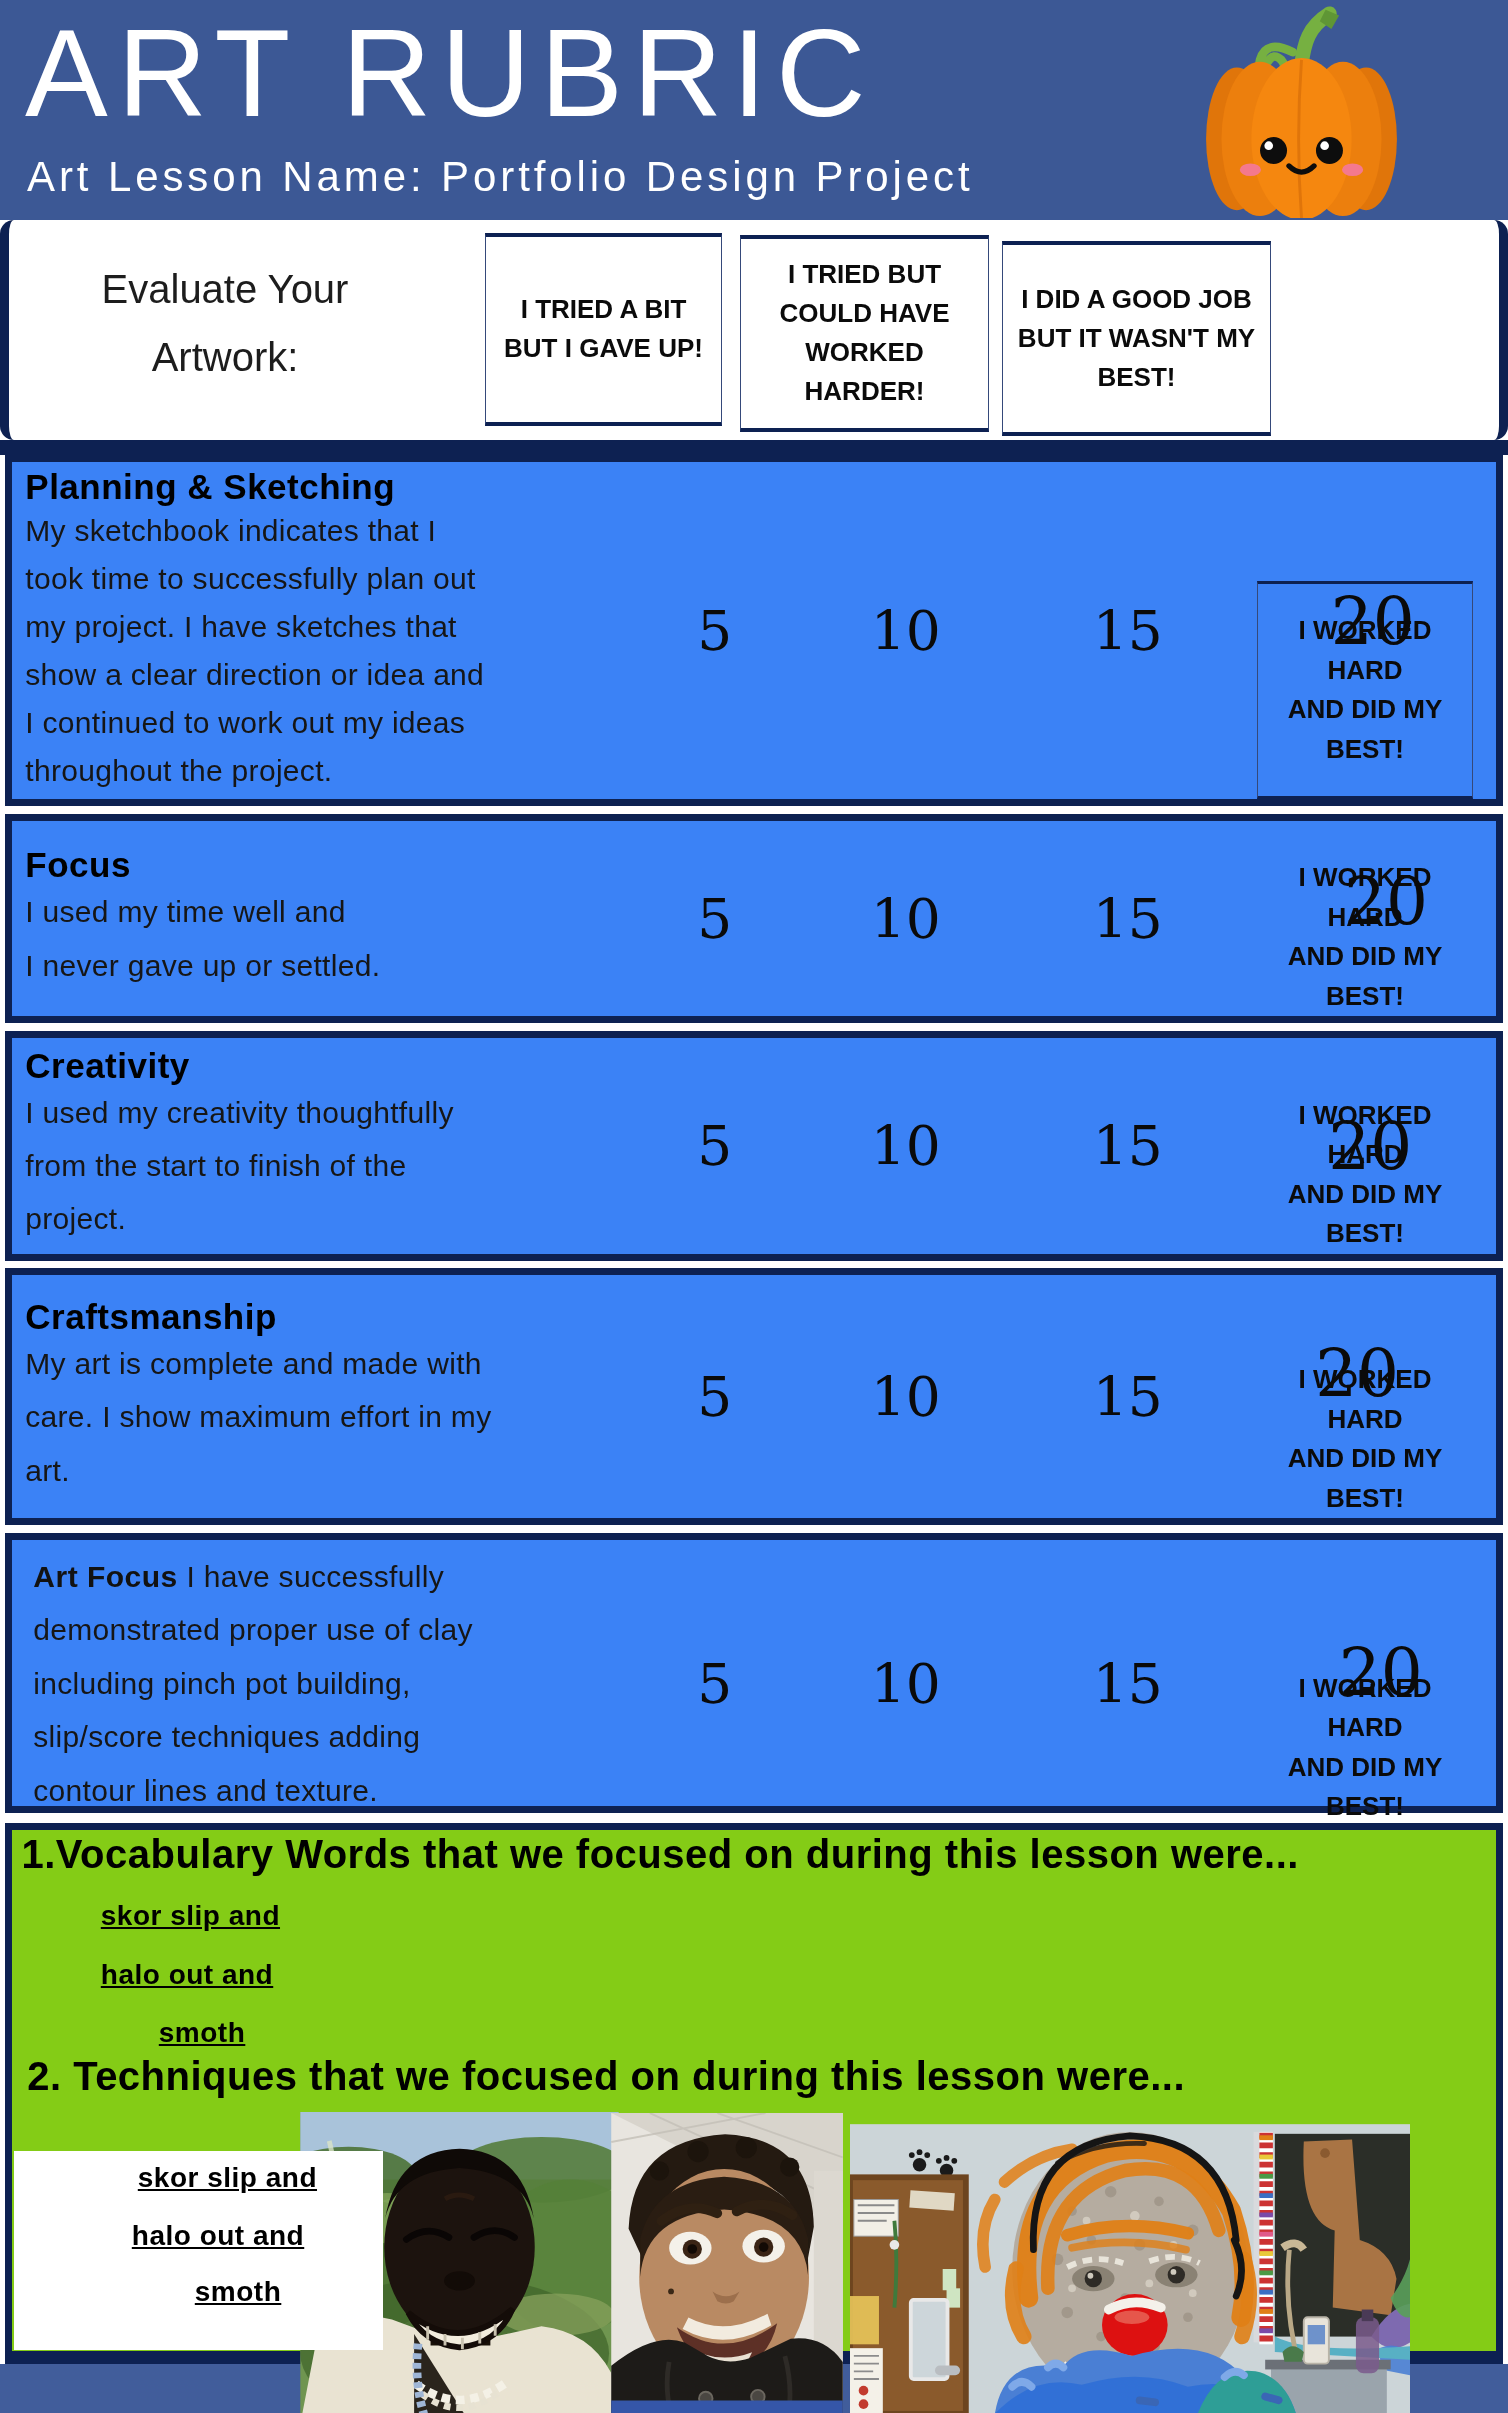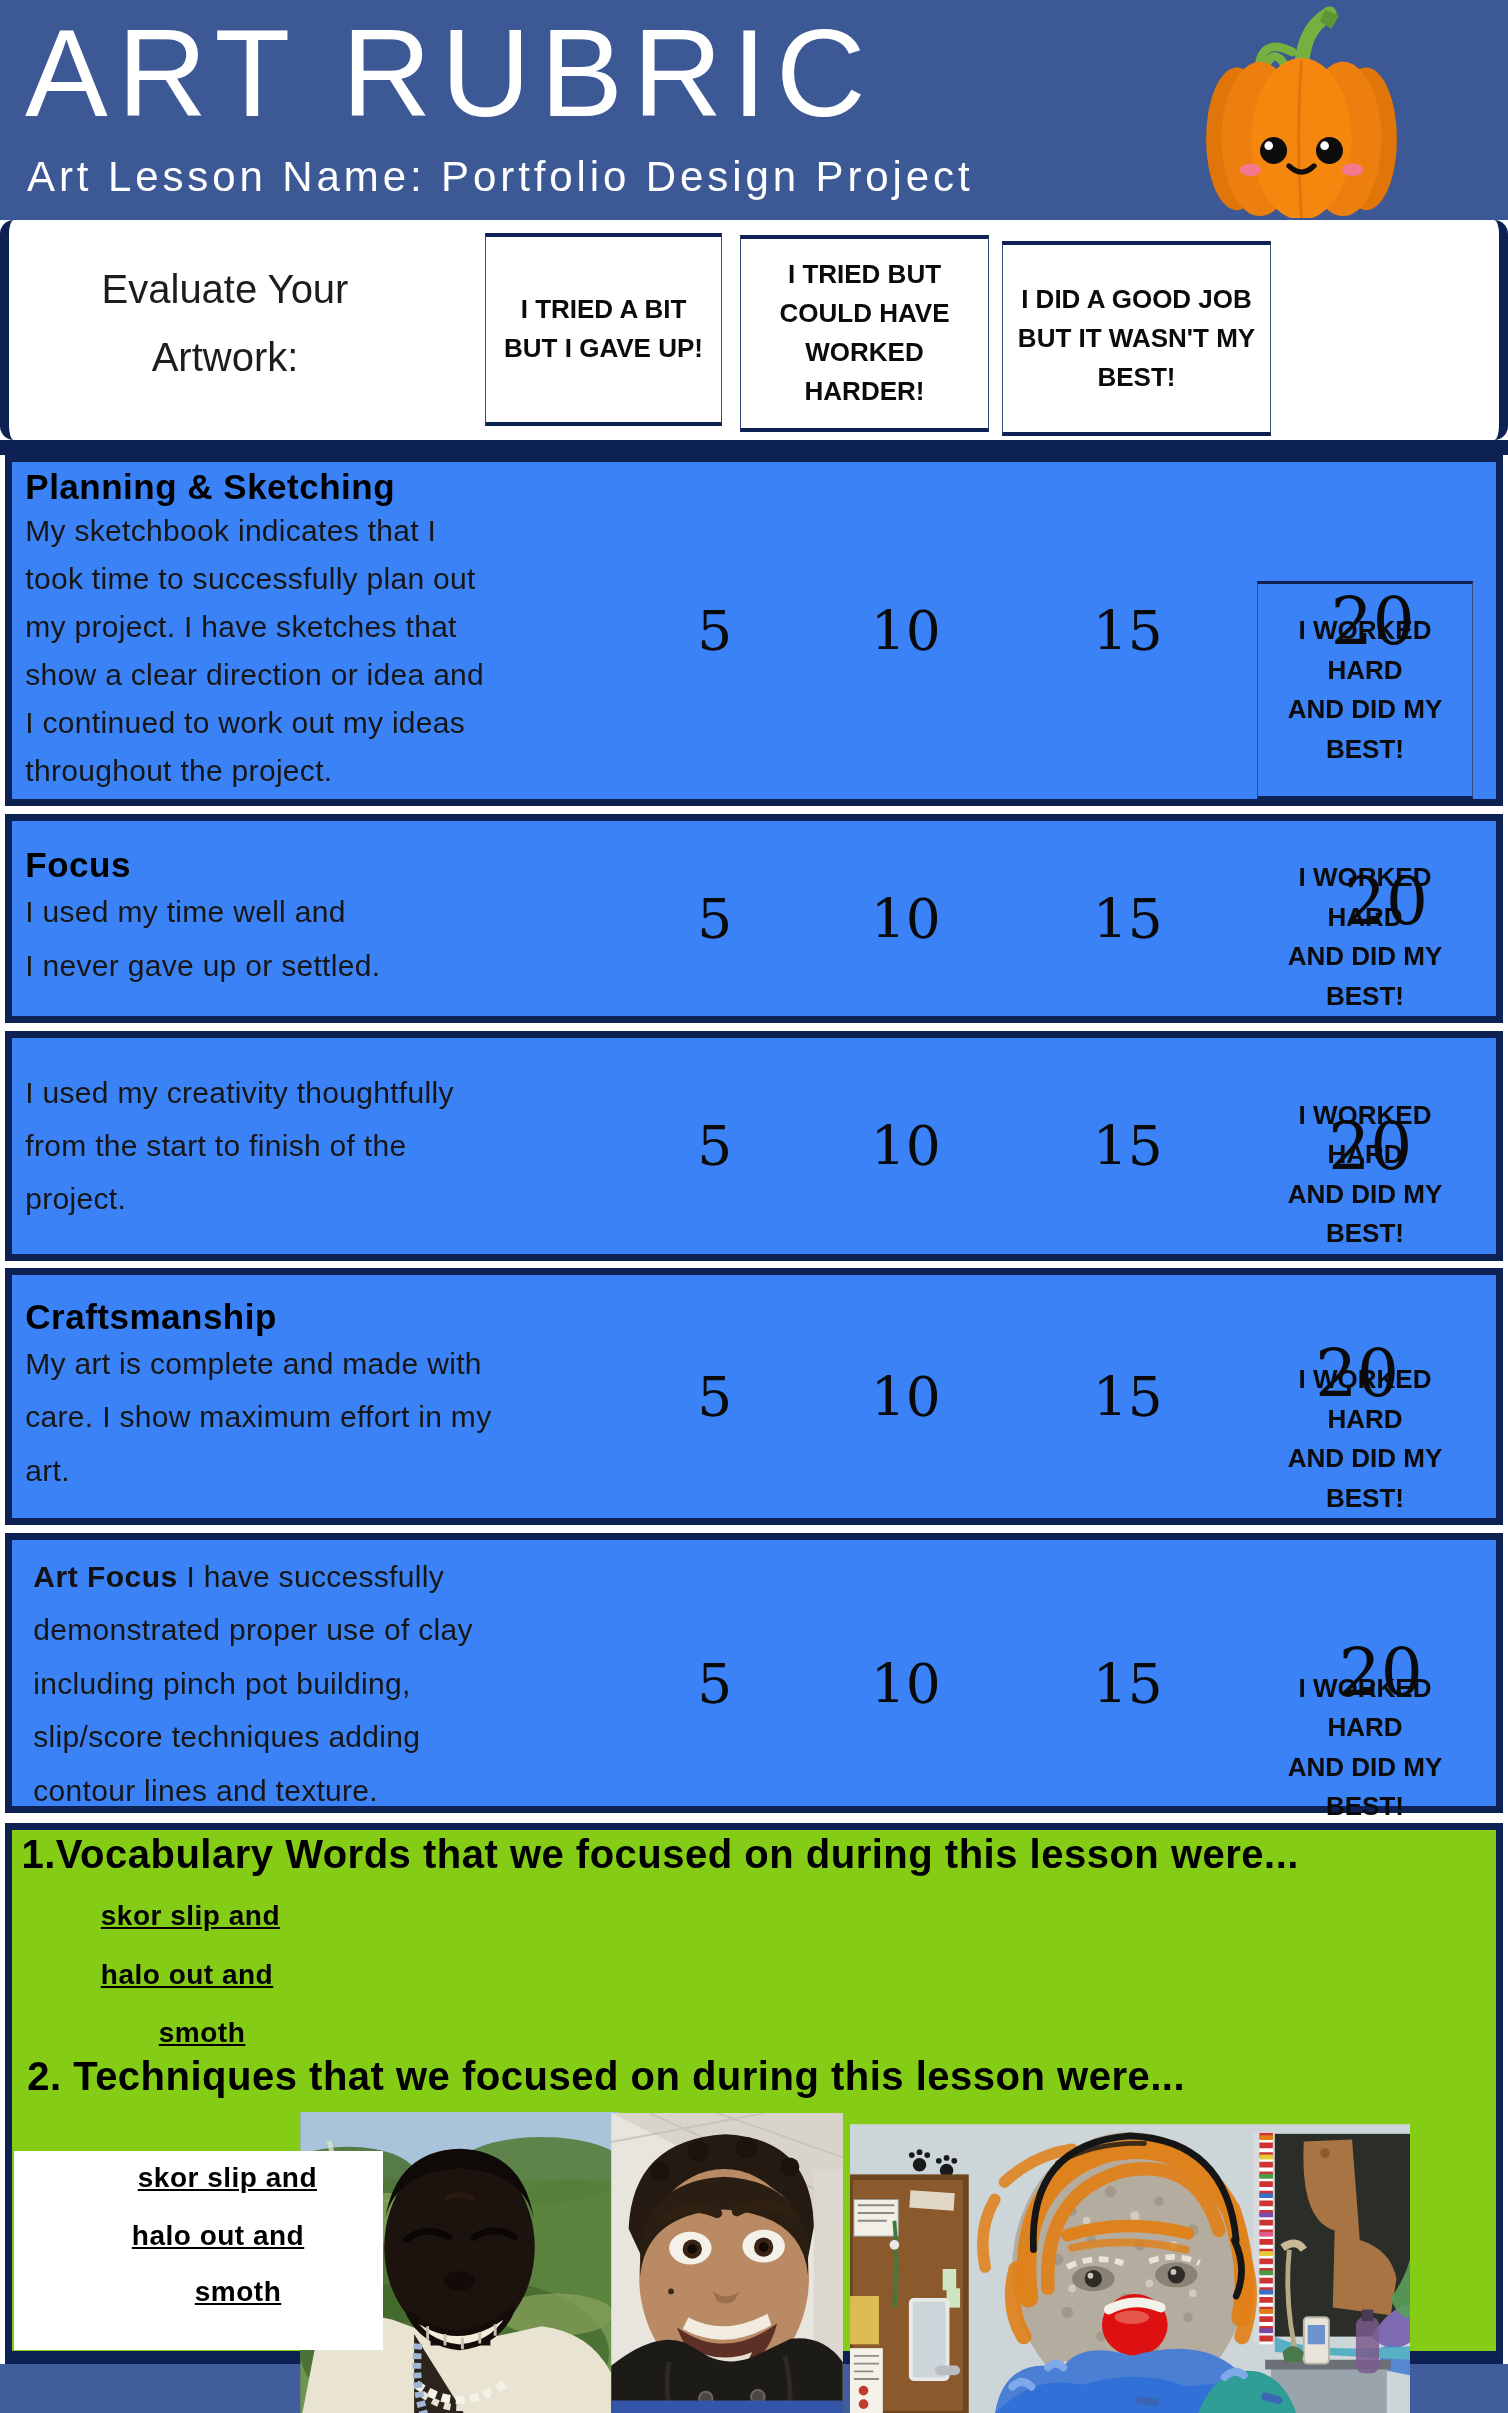--- a/index.html
+++ b/index.html
@@ -148,20 +148,21 @@
       <div class="best-label">I WORKED
 HARD
 AND DID MY
 BEST!</div>
       <div class="best-score">20</div>
     </div>
   </div>
 
   <div class="rub-row row2">
     <div class="desc-cell">
+      <p class="row-title">Creativity</p>
       <p class="desc">I used my creativity thoughtfully
 from the start to finish of the
 project.</p>
     </div>
     <div class="score">5</div>
     <div class="score">10</div>
     <div class="score">15</div>
     <div class="best-cell">
       <div class="best-label">I WORKED
 HARD

